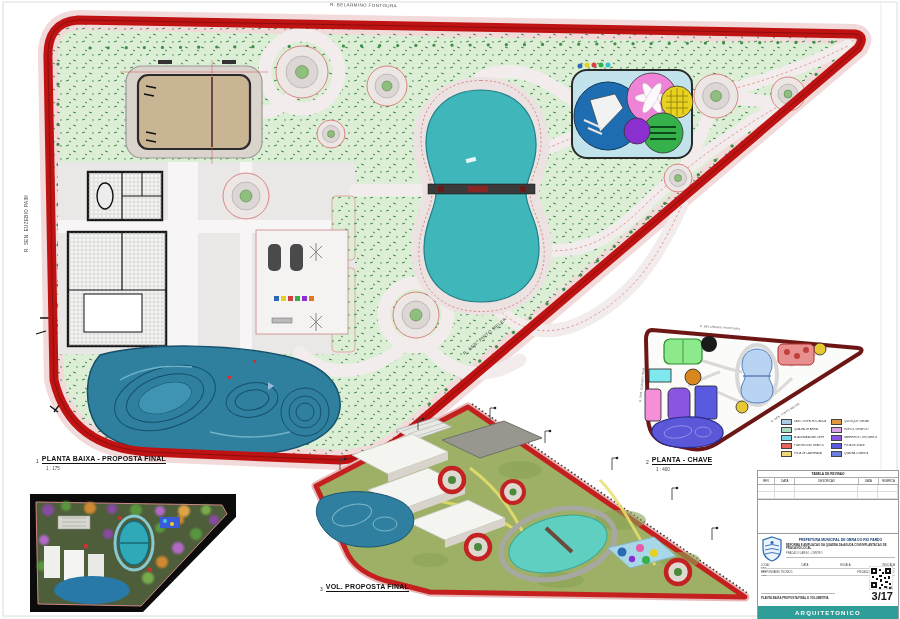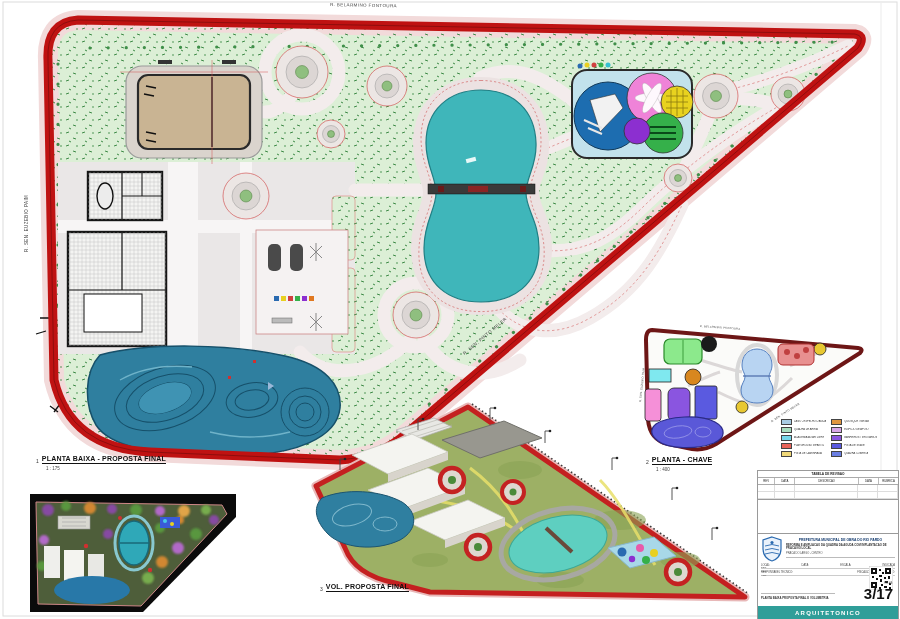--- a/index.html
+++ b/index.html
@@ -42,21 +42,21 @@
   .tb-org-text{flex:1;}
   .org{font-size:3.4px;font-weight:bold;color:#123a6e;text-align:center;margin-top:2px;}
   .proj{font-size:2.8px;font-weight:bold;color:#333;text-align:left;margin-top:2px;line-height:1.25;}
   .addr{font-size:2.6px;color:#555;margin-top:1.5px;border-bottom:0.5px solid #bbb;padding-bottom:1.5px;}
   .tb-fieldrow{display:flex;justify-content:space-between;border-bottom:0.5px solid #ccc;padding:1.5px 0;font-size:2.6px;color:#444;}
   .tb-bottom{position:absolute;left:3px;right:3px;bottom:2px;height:40px;}
   .tb-content{position:absolute;left:0;bottom:4px;width:74px;font-size:2.8px;font-weight:bold;color:#333;border-top:0.5px solid #bbb;padding-top:2px;}
   .tb-qr{position:absolute;right:2px;top:2px;}
   .tb-folha{position:absolute;right:2px;bottom:2px;text-align:right;}
   .tb-folha .lbl{font-size:2.6px;color:#666;display:block;}
-  .tb-folha .val{font-size:15px;font-weight:bold;color:#111;}
+  .tb-folha .val{font-size:11px;font-weight:bold;color:#111;}
   .tb-drawn{position:absolute;left:0;top:2px;font-size:2.5px;color:#555;line-height:1.5;}
   .tb-banner{height:13px;background:#2f9e99;color:#fff;font-size:6px;font-weight:bold;
              letter-spacing:1.2px;display:flex;align-items:center;justify-content:center;}
 </style>
 </head>
 <body>
 
 <div id="sheet">
 
 <svg id="sheet-art" width="900" height="619" viewBox="0 0 900 619">

